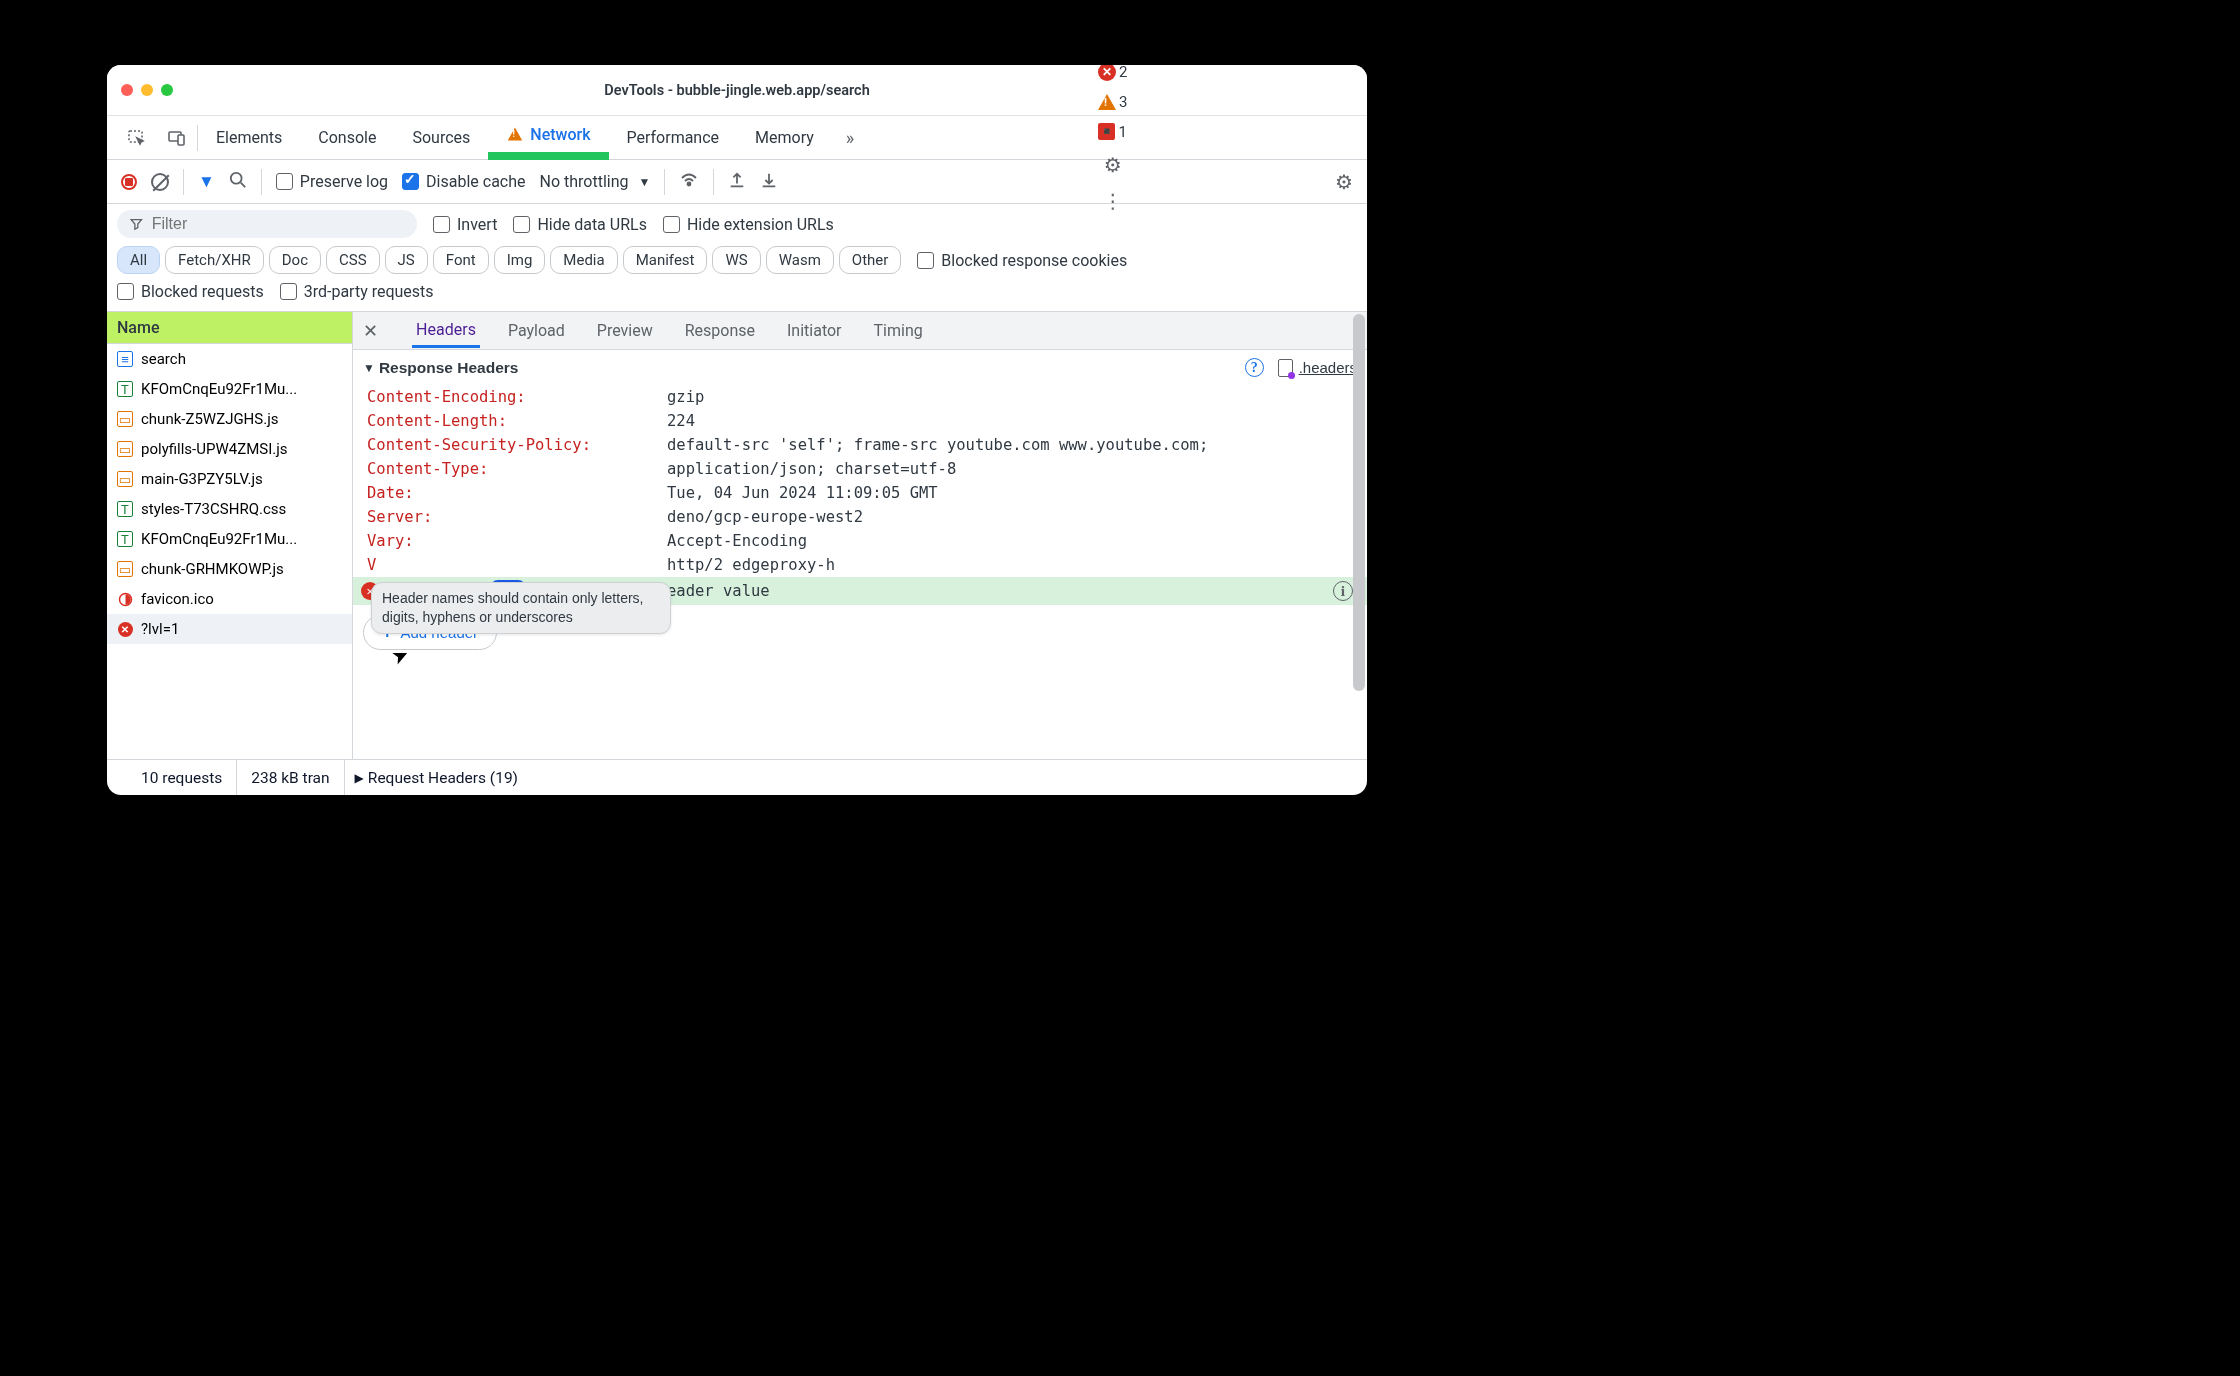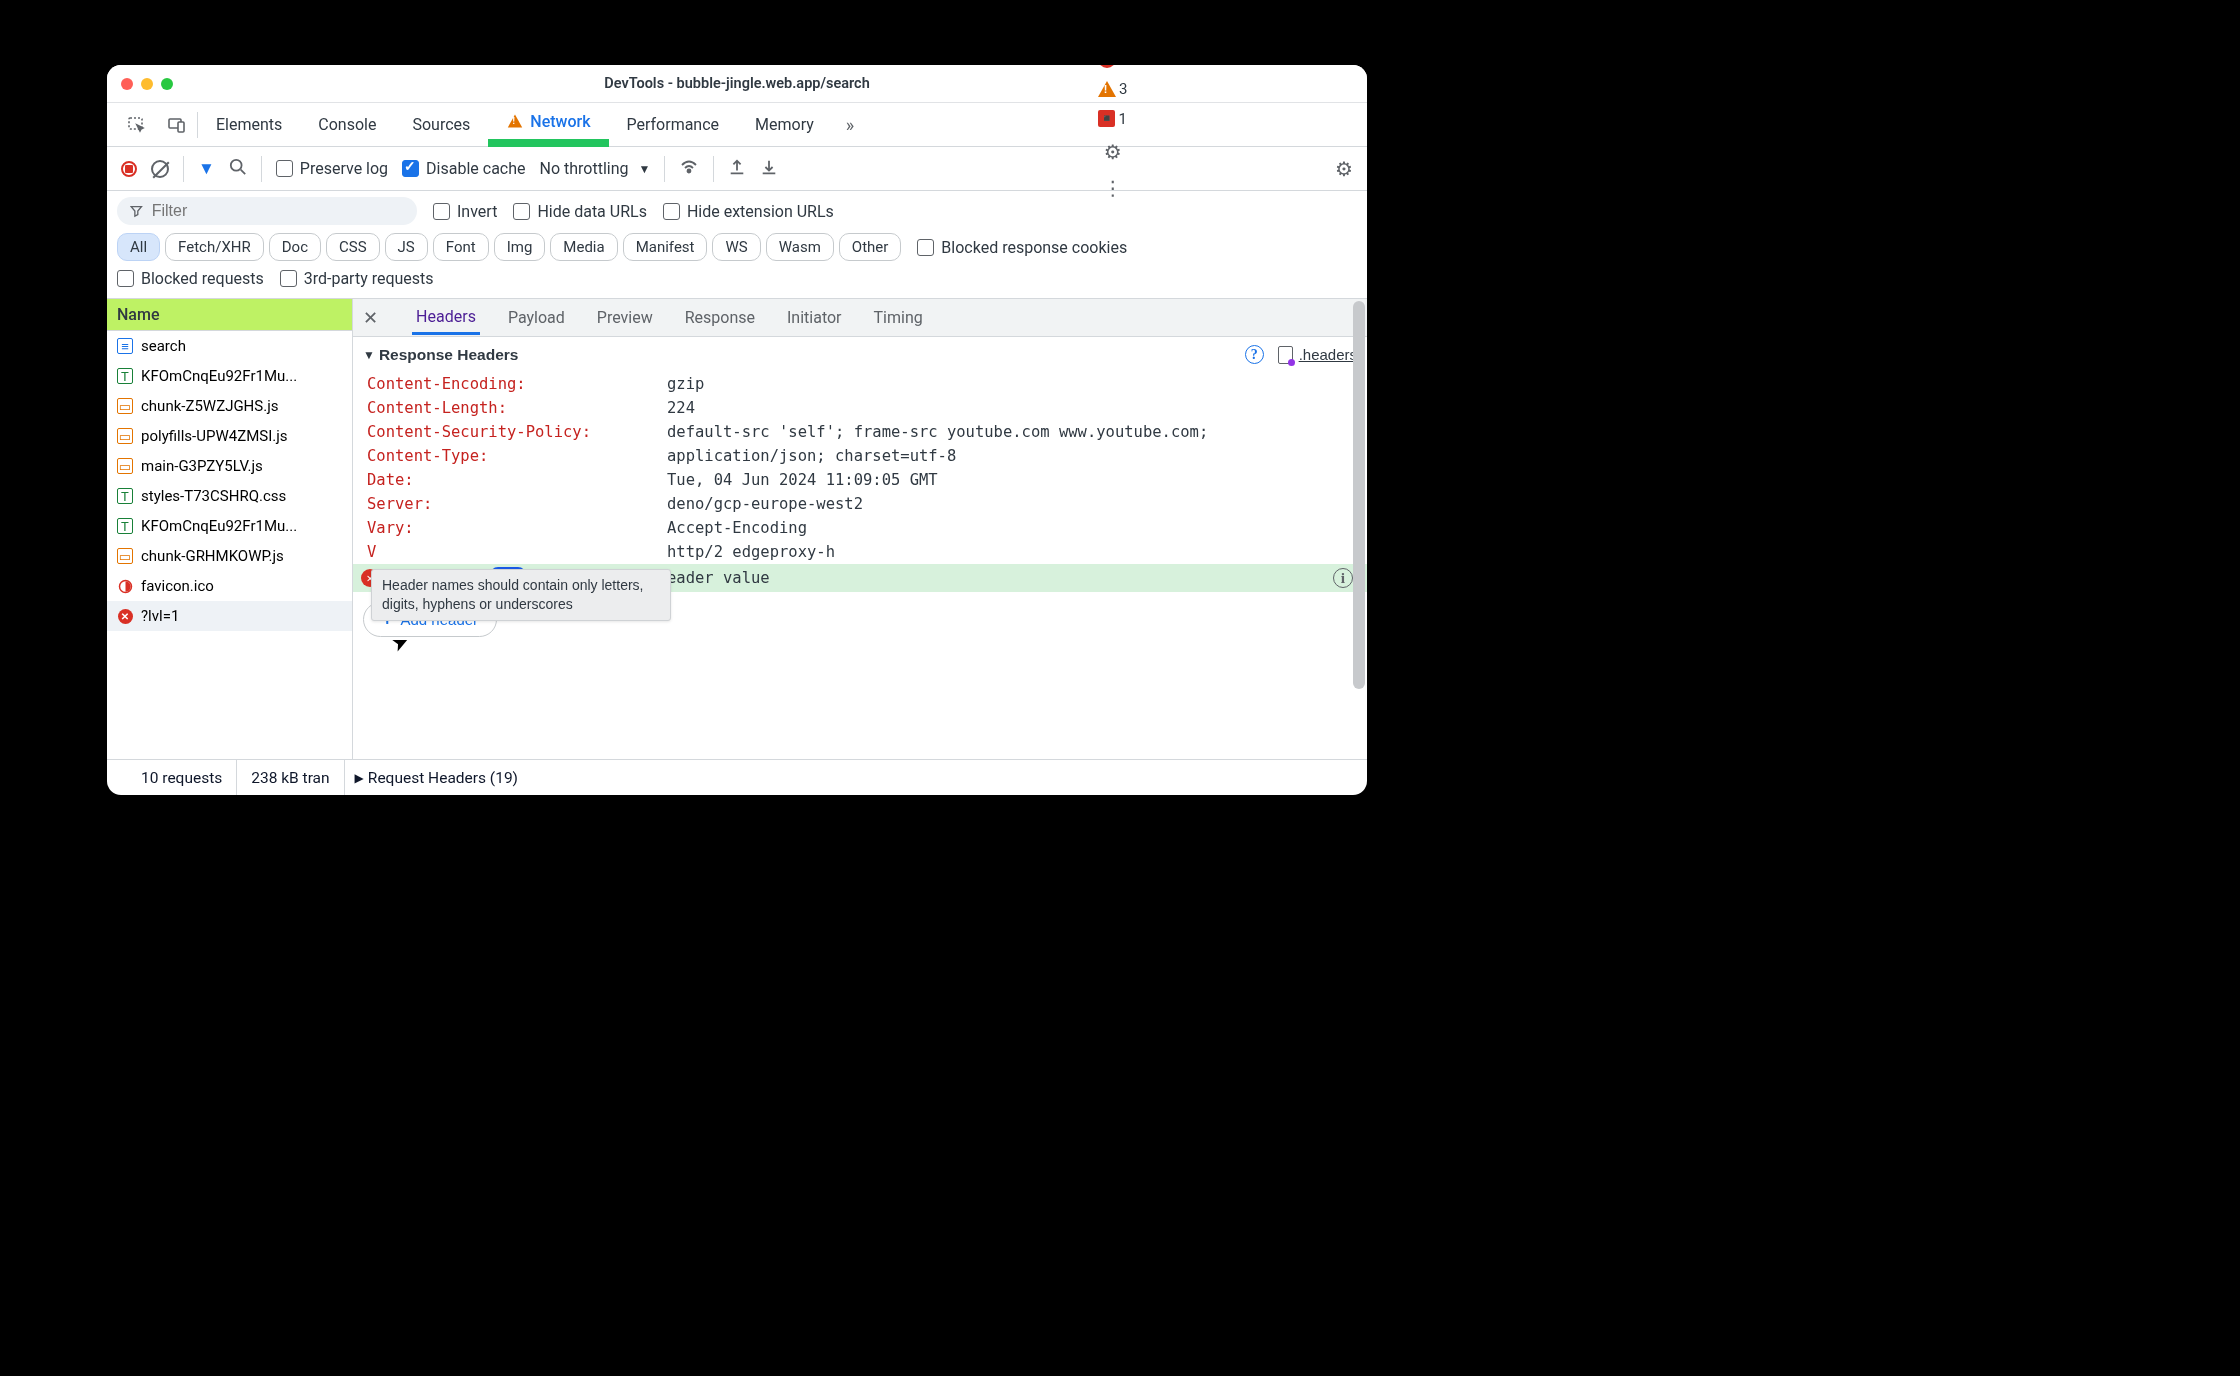--- a/index.html
+++ b/index.html
@@ -1,18 +1,18 @@
 <!DOCTYPE html>
 <html><head>
 <meta charset="utf-8">
 <style>
 * { margin:0; padding:0; box-sizing:border-box; }
 body { background:#000; width:2240px; height:1376px; font-family:-apple-system,BlinkMacSystemFont,"Segoe UI",Roboto,sans-serif; overflow:hidden; }
 .window { position:absolute; left:107px; top:65px; width:1260px; height:730px; background:#fff; border-radius:14px; overflow:hidden; box-shadow:0 12px 48px rgba(0,0,0,.45); display:flex; flex-direction:column; }
-.titlebar { height:38px; background:#fff; display:flex; align-items:center; position:relative; border-bottom:1px solid #e1e3e6; }
+.titlebar { height:51px; background:#fff; display:flex; align-items:center; position:relative; border-bottom:1px solid #e1e3e6; }
 .traffic { display:flex; gap:8px; margin-left:14px; }
 .tdot { width:12px; height:12px; border-radius:50%; }
 .tred{background:#ff5f57;} .tyel{background:#febc2e;} .tgrn{background:#28c840;}
 .wintitle { position:absolute; left:0; right:0; text-align:center; font-size:14.5px; font-weight:600; color:#303942; }
 
 .tabbar { height:44px; border-bottom:1px solid #d4d8dc; display:flex; align-items:center; font-size:16px; color:#303942; padding-left:10px; }
 .tabbar .iconcell { width:40px; display:flex; justify-content:center; align-items:center; color:#5f6368; }
 .tabbar .tab { padding:0 18px; height:100%; display:flex; align-items:center; gap:6px; cursor:pointer; }
 .tabbar .tab.active { color:#1a73e8; border-bottom:8px solid #22c55e; margin-bottom:-1px; font-weight:500; }
 .tabbar .more { padding:0 14px; font-size:18px; color:#5f6368; }
@@ -76,21 +76,21 @@
 .kv{display:flex;padding:3px 0 3px 14px;}
 .kname{color:#c5221f;min-width:300px;}
 .kval{color:#303942;}
 .highlightrow{background:#d7f1dc;display:flex;align-items:center;padding:4px 4px 4px 8px;position:relative;}
 .delbtn{width:18px;height:18px;background:#d93025;border-radius:50%;color:#fff;font-size:12px;font-weight:700;display:inline-flex;align-items:center;justify-content:center;margin-right:10px;}
 .hname{color:#c5221f;}
 .hname .bad{outline:3px solid #1a5ae6;outline-offset:-1px;border-radius:6px;padding:0 2px;}
 .hval{color:#303942;margin-left:134px;}
 .infoi{margin-left:auto;margin-right:10px;width:20px;height:20px;border:1.6px solid #5f6368;border-radius:50%;display:inline-flex;align-items:center;justify-content:center;font-family:serif;font-weight:700;color:#5f6368;}
 .addbtn{margin:10px 0 0 10px;border:1px solid #c6cacd;background:#fff;color:#1a73e8;border-radius:20px;padding:6px 18px;font-size:15px;display:inline-flex;align-items:center;gap:8px;cursor:pointer;font-family:-apple-system,sans-serif;}
-.tooltip{position:absolute;background:#ecedee;border:1px solid #cfd2d5;border-radius:3px;padding:6px 10px;font-size:14px;color:#303942;font-family:-apple-system,sans-serif;line-height:1.35;max-width:300px;box-shadow:0 1px 3px rgba(0,0,0,.1);}
+.tooltip{position:absolute;background:#ecedee;border:1px solid #cfd2d5;border-radius:11px;padding:6px 10px;font-size:14px;color:#303942;font-family:-apple-system,sans-serif;line-height:1.35;max-width:300px;box-shadow:0 1px 3px rgba(0,0,0,.1);}
 .cursor-arrow{position:absolute;font-size:28px;color:#000;transform:rotate(-25deg);text-shadow:0 0 2px #fff;pointer-events:none;}
 
 .status{height:36px;border-top:1px solid #d4d8dc;display:flex;align-items:center;font-size:15.5px;color:#0f172a;padding-left:20px;}
 .status .cell{padding:0 14px;border-right:1px solid #d4d8dc;height:100%;display:flex;align-items:center;}
 .status .reqh{padding-left:10px;display:flex;align-items:center;gap:4px;}
 .scrollbar{position:absolute;right:2px;top:2px;bottom:2px;width:12px;}
 .scrollthumb{background:#c7c9cc;border-radius:7px;width:100%;height:85%;}
 </style>
 </head>
 <body>

